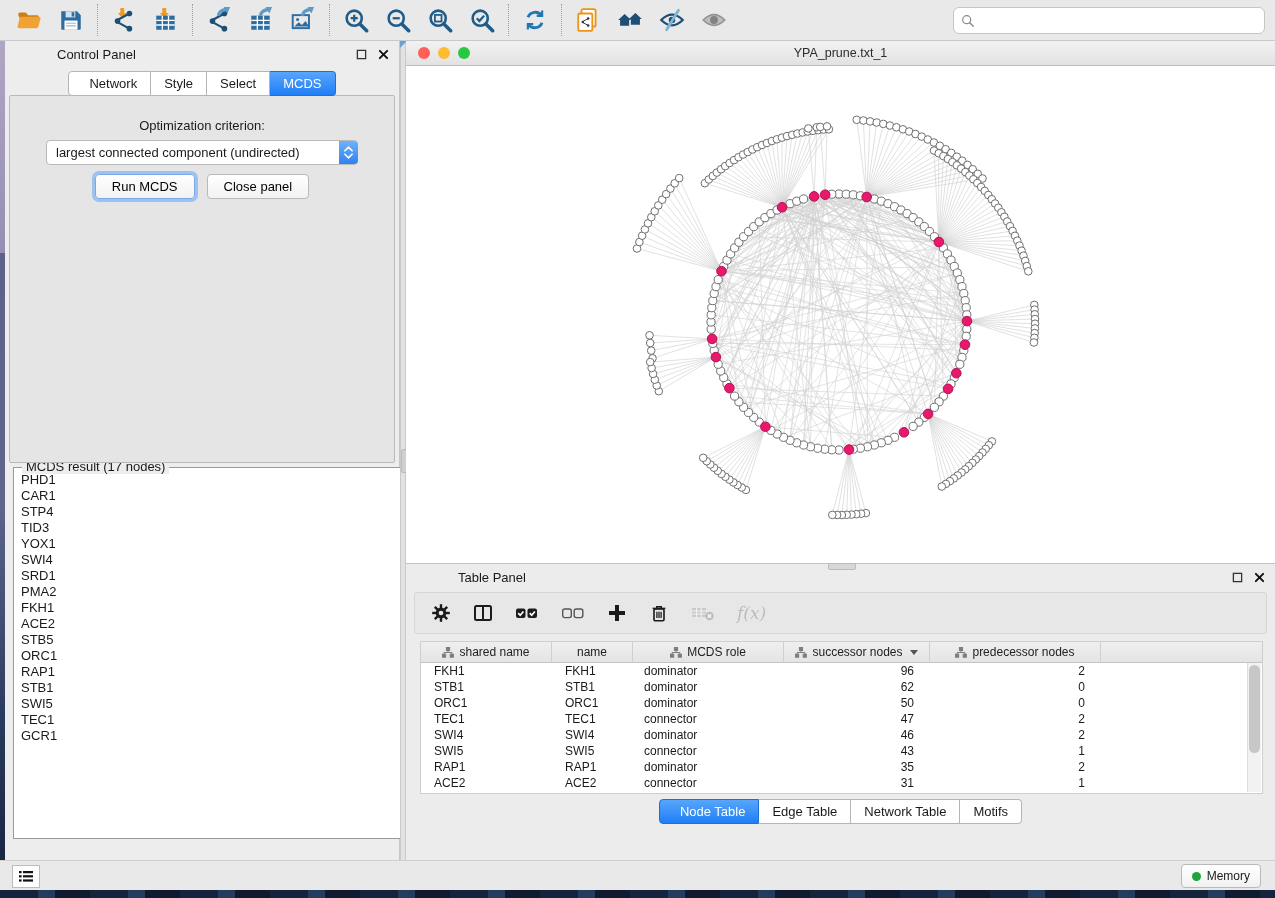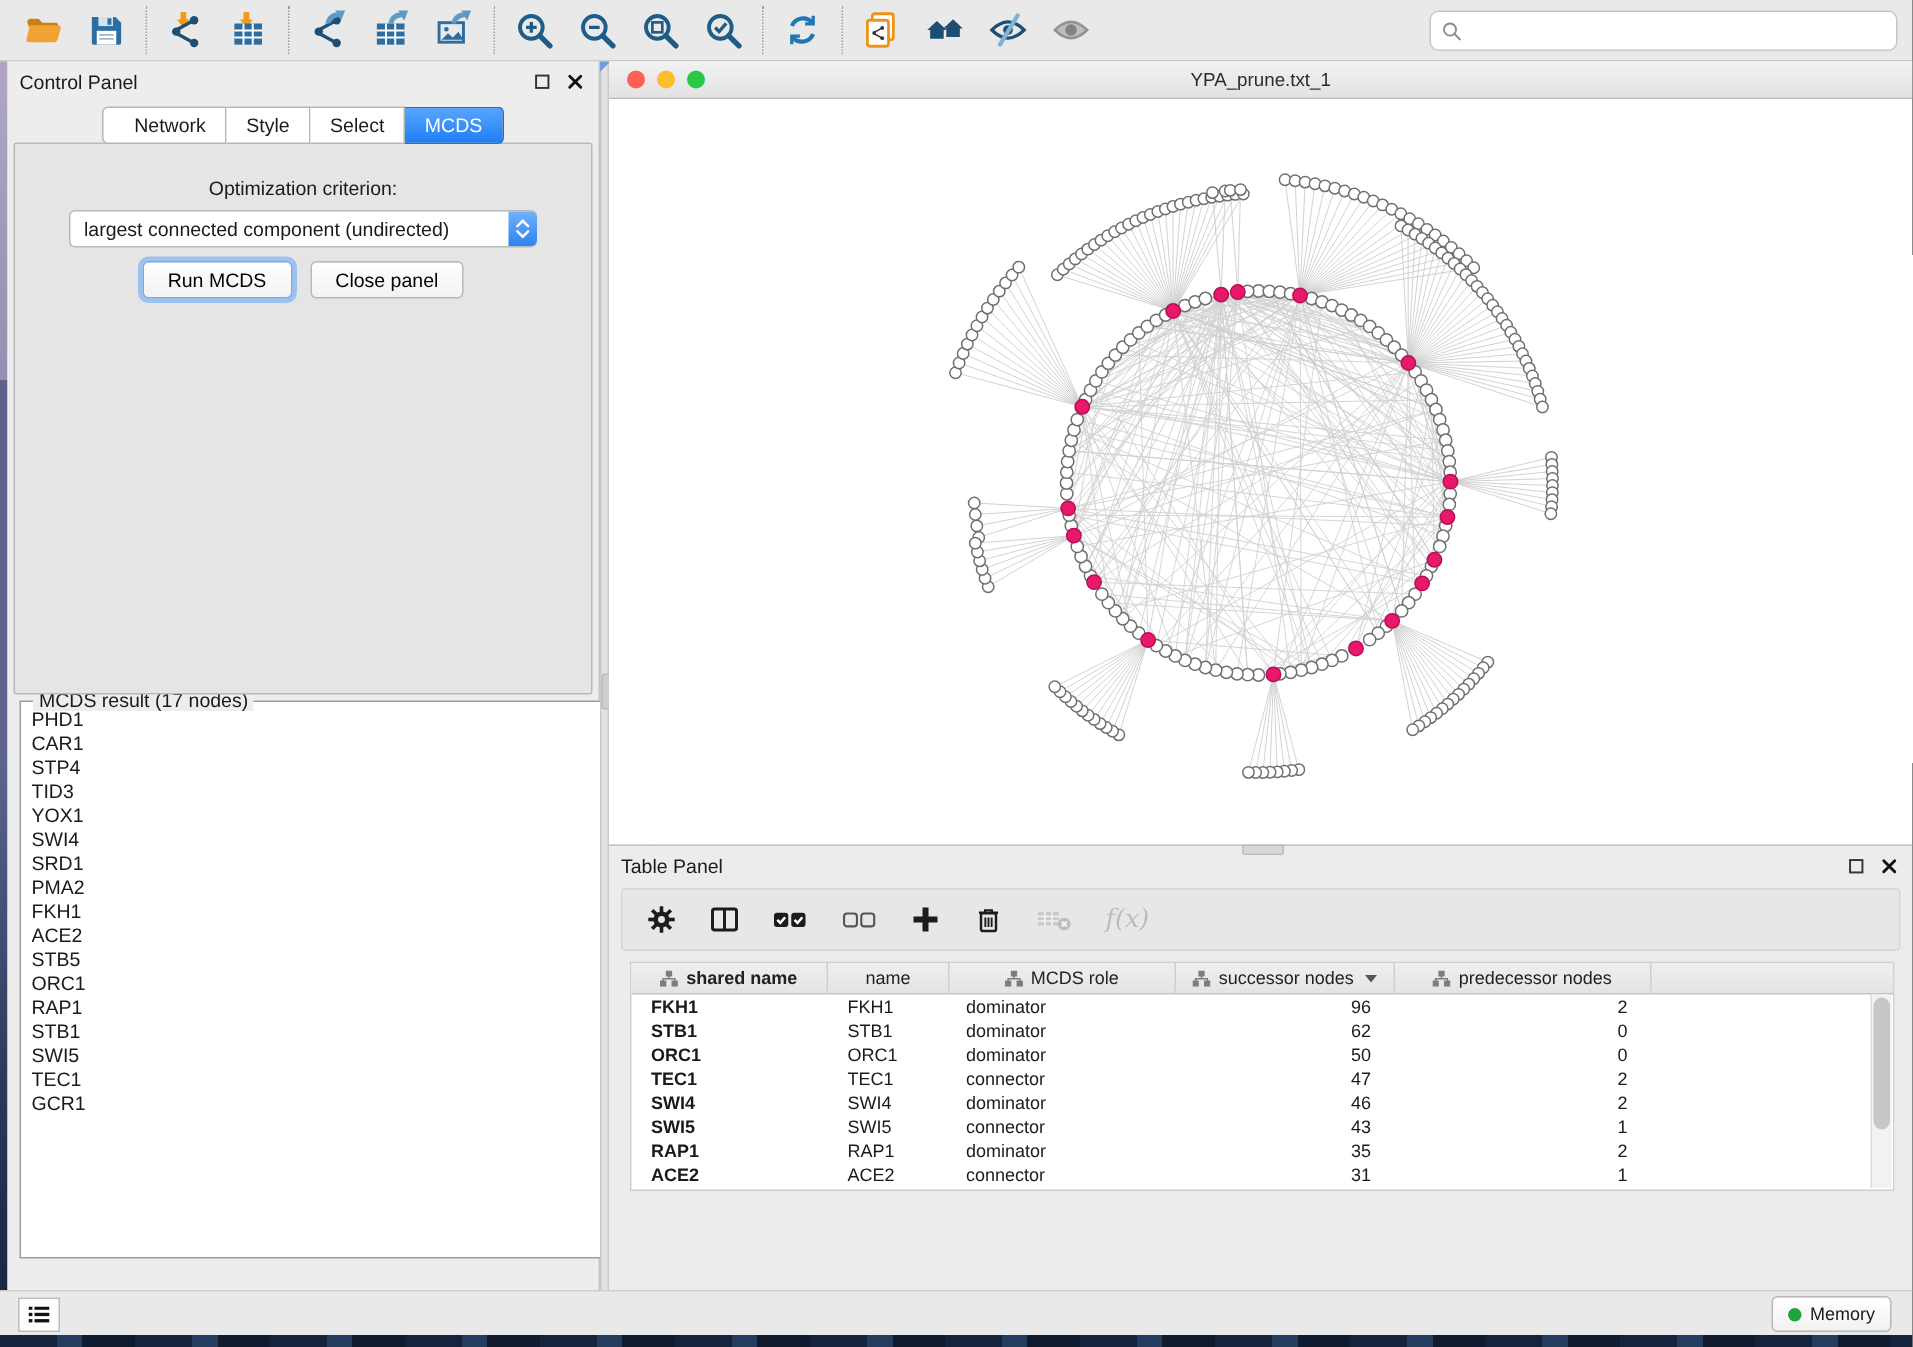--- a/index.html
+++ b/index.html
@@ -15,21 +15,21 @@
   .search-box input{border:none;outline:none;flex:1;font:12px "Liberation Sans",sans-serif;background:transparent;}
   
   .wall-left{position:absolute;left:0;top:41px;width:5px;height:849px;
              background:linear-gradient(#b0a6c4,#968fb1 25%,#5d628c 0,#5d648d 55%,#2a3a5c 80%,#15233f);}
   .wall-bottom{position:absolute;left:0;top:890px;width:1275px;height:8px;
                background:repeating-linear-gradient(90deg,#16233c 0 38px,#243c5e 38px 55px,#101b30 55px 90px);}
   
   .cpanel{position:absolute;left:5px;top:41px;width:395px;height:821px;background:#ededed;
           border-right:1px solid #c6c6c6;box-sizing:border-box;}
   .panel-titlebar{height:26px;display:flex;align-items:center;padding:0 8px;}
-  .panel-title{flex:1;font-size:13px;color:#1a1a1a;}
+  .panel-title{flex:1;font-size:13px;color:#1a1a1a;margin-left:44px;}
   .win-ico{width:16px;height:16px;display:flex;align-items:center;justify-content:center;margin-left:6px;cursor:default;}
   .seg-tabs{display:flex;justify-content:center;margin-top:4px;position:relative;z-index:2;}
   .seg-tab{padding:4px 13px;background:#fff;border:1px solid #b5b5b5;border-left-width:0;
            font-size:13px;color:#1a1a1a;cursor:default;}
   .seg-tab:first-child{border-left-width:1px;border-radius:4px 0 0 4px;padding-left:20px;}
   .seg-tab:last-child{border-radius:0 4px 4px 0;}
   .seg-tab.active{background:linear-gradient(#58a6fc,#1f7ef6);border-color:#1f6fd0;color:#fff;}
   .cp-box{position:absolute;left:4px;right:4px;top:54px;height:366px;background:#e5e5e5;
           border:1px solid #b9b9b9;border-radius:2px;z-index:1;}
   .opt-label{text-align:center;margin-top:22px;font-size:13px;}
@@ -72,21 +72,21 @@
               border:1px solid #d6d6d6;border-radius:3px;display:flex;align-items:center;gap:22px;padding-left:16px;box-sizing:border-box;}
   .tp-ico{display:flex;align-items:center;justify-content:center;cursor:default;}
   .tp-ico.disabled{opacity:.55;cursor:default;text-align:right;}
   .fx-label{font-family:"DejaVu Serif",serif;font-style:italic;font-size:17px;color:#9a9a9a;}
   .grid{position:absolute;left:14px;right:12px;top:77px;bottom:66px;background:#fff;border:1px solid #cfcfcf;box-sizing:border-box;overflow:hidden;}
   .grid-header{display:flex;height:20px;background:linear-gradient(#efefef,#e4e4e4);border-bottom:1px solid #c4c4c4;}
   .gh-cell{display:flex;align-items:center;justify-content:center;gap:5px;border-right:1px solid #cfcfcf;
            font-size:12px;color:#222;box-sizing:border-box;cursor:default;}
   .grid-row{display:flex;height:16px;align-items:center;}
   .g-cell{font-size:12px;box-sizing:border-box;white-space:nowrap;overflow:hidden;}
-  .c1{width:131px;padding-left:13px;font-weight:bold;}
+  .c1{width:131px;padding-left:13px;}
   .c2{width:81px;padding-left:13px;}
   .c3{width:151px;padding-left:11px;}
   .c4{width:146px;text-align:right;padding-right:16px;}
   .c5{width:171px;text-align:right;padding-right:16px;}
   .gh-cell.c1,.gh-cell.c2,.gh-cell.c3,.gh-cell.c4,.gh-cell.c5{padding:0;}
   .grid-scroll{position:absolute;top:21px;bottom:1px;right:1px;width:13px;background:#f2f2f2;border-left:1px solid #ddd;}
   .grid-thumb{position:absolute;left:1px;right:1px;top:2px;height:68%;background:#c7c7c7;border-radius:6px;}
   .sort-arrow{width:0;height:0;border-left:4px solid transparent;border-right:4px solid transparent;border-top:5px solid #555;margin-left:2px;}
   .tp-tabs{position:absolute;left:0;right:0;bottom:36px;display:flex;justify-content:center;}
   
@@ -1291,20 +1291,28 @@
         <div class="g-cell c2">YOX1</div>
         <div class="g-cell c3">connector</div>
         <div class="g-cell c4">29</div>
         <div class="g-cell c5">1</div>
       </div>
         </div>
       <div class="grid-scroll">
         <div class="grid-thumb"></div>
       </div>
     </div>
+    <div class="tp-tabs">
+      <div class="seg-tabs" id="tp-tabs-inner" style="margin-top:0;">
+          <div class="seg-tab active">Node Table</div>
+          <div class="seg-tab">Edge Table</div>
+          <div class="seg-tab">Network Table</div>
+          <div class="seg-tab">Motifs</div>
+        </div>
+    </div>
   </div>
 
   <div class="statusbar">
     <div class="sb-left-btn">
       <span style="display:flex;">
         <svg width="14" height="11" viewBox="0 0 14 11">
           <rect x="0" y="0" width="2.6" height="2.2" fill="#111"></rect>
             <rect x="4" y="0" width="10" height="2.2" fill="#111"></rect>
           <rect x="0" y="4.2" width="2.6" height="2.2" fill="#111"></rect>
             <rect x="4" y="4.2" width="10" height="2.2" fill="#111"></rect>

